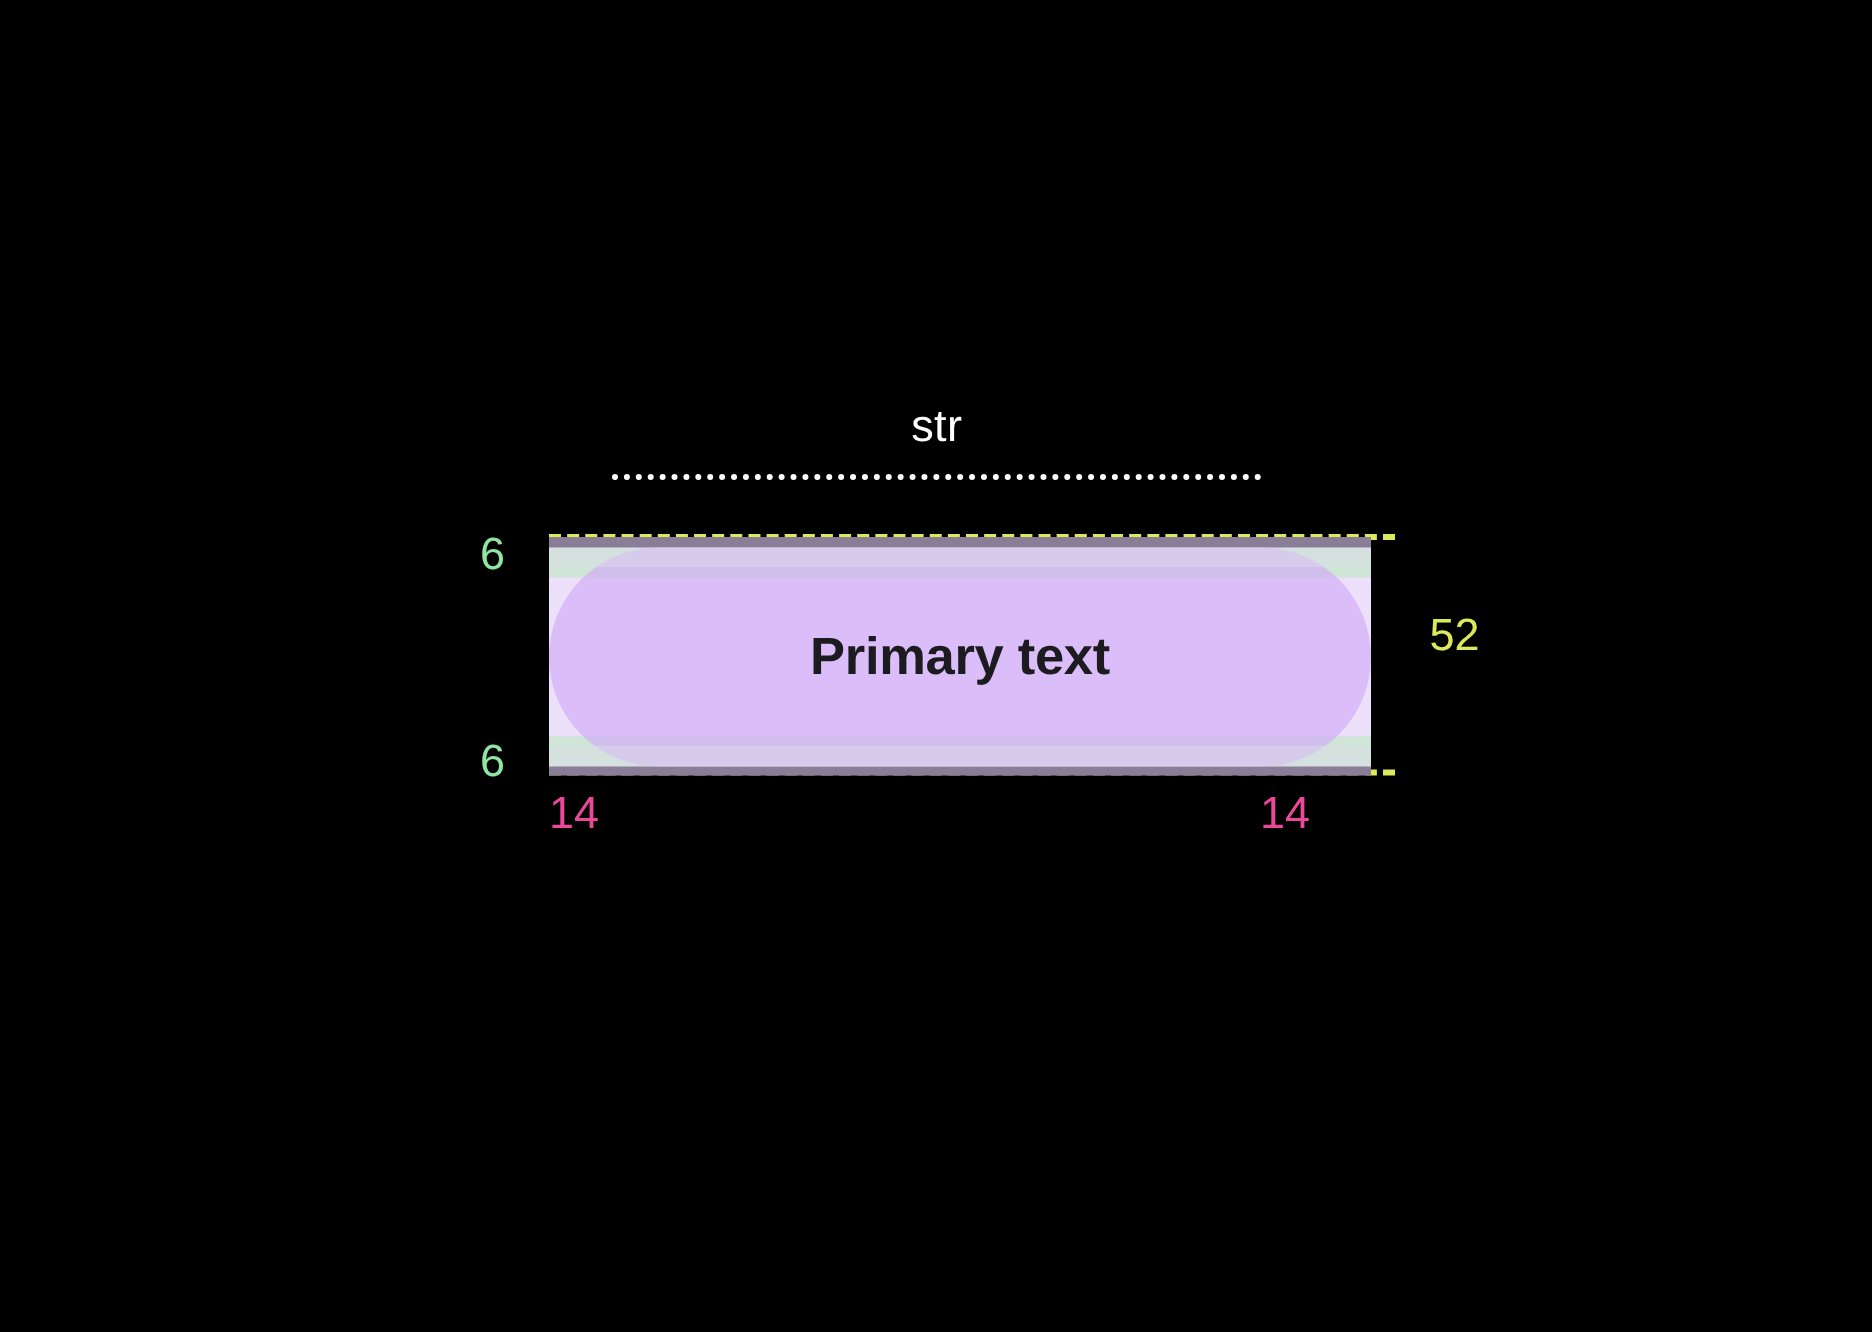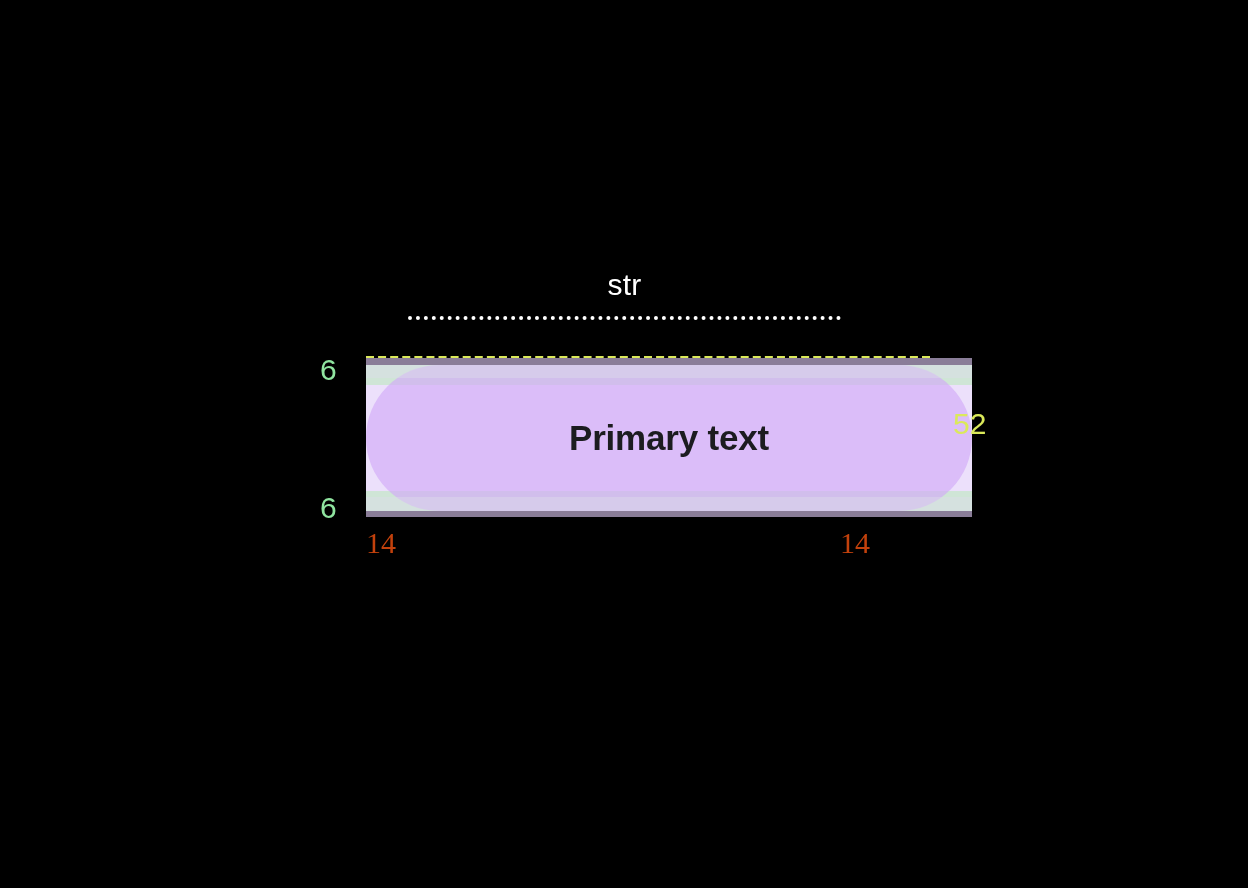--- a/index.html
+++ b/index.html
@@ -52,21 +52,21 @@
     width: 564px;
   }
   .guide-top    { top: 356px; }
   .guide-bottom { top: 513px; }
 
   
   .box-wrap {
     position: absolute;
     left: 366px;
     top: 358px;
-    width: 606px;
+    width: 548px;
     height: 159px;
   }
 
   
   .layer-bounds {
     position: absolute;
     inset: 0;
     background: #4a3358;
   }
 
@@ -126,21 +126,21 @@
   }
 
   
   .ann {
     position: absolute;
     font-size: 30px;
     line-height: 34px;
     white-space: nowrap;
   }
   .ann-green  { color: #90e5a0; }
-  .ann-purple { color: #c2410c; font-family: Liberation Serif, serif; }
+  .ann-purple { color: #ec4899; }
   .ann-yellow { color: #dbe95a; }
 
   .ann-pad-top    { left: 320px; top: 353px; }
   .ann-pad-bottom { left: 320px; top: 491px; }
   .ann-pad-left   { left: 366px; top: 526px; }
   .ann-pad-right  { left: 840px; top: 526px; }
   .ann-height     { left: 953px; top: 407px; }
 </style>
 </head>
 <body>

